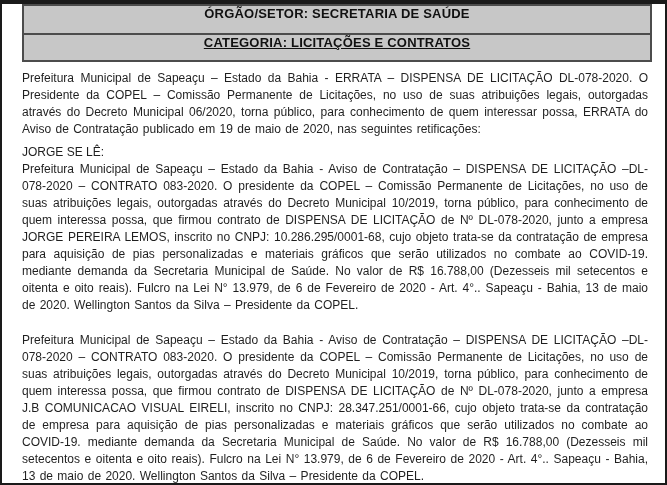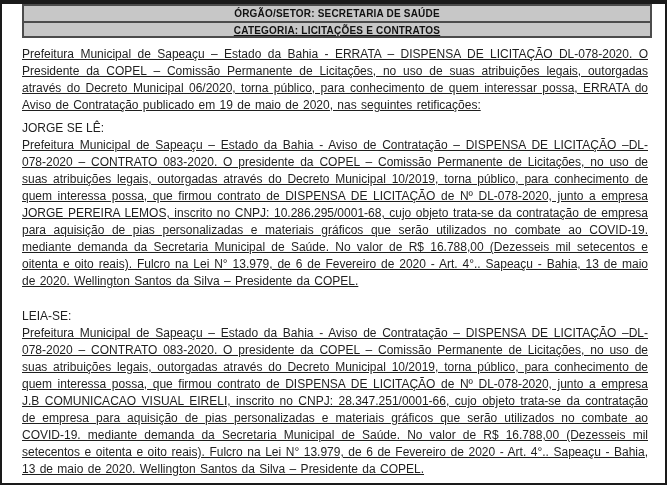--- a/index.html
+++ b/index.html
@@ -25,25 +25,25 @@
     background: #ffffff;
     border: 2px solid var(--page-border);
     border-top-width: 4px;
     overflow: hidden;
   }
   .bars {
     margin: 0 13px 0 20px;
     border: 2px solid var(--bar-border);
   }
   .bar {
-    height: 15px;
+    height: 27px;
     background: var(--bar-bg);
     text-align: center;
     font-weight: bold;
-    font-size: 10px;
+    font-size: 13px;
     line-height: 15px;
     color: #111111;
     letter-spacing: 0.2px;
     white-space: nowrap;
     overflow: hidden;
   }
   .bar + .bar { border-top: 2px solid var(--bar-border); text-decoration: underline; }
   .doc-title {
     text-align: center;
     font-weight: bold;
@@ -66,38 +66,37 @@
   .intro { margin-top: 8px; }
   .section-onde { margin-top: 6px; }
   .section-leia { margin-top: 18px; }
   .section-label {
     font-size: 12px;
     line-height: 17px;
     color: var(--text-color);
     margin: 0 17px 0 20px;
     text-align: left;
   }
-  p { margin: 0; text-decoration: underline; }
+  p { margin: 0; }
 </style>
 </head>
 <body>
 
 <div class="page">
 
   <div class="bars">
     <div class="bar">ÓRGÃO/SETOR: SECRETARIA DE SAÚDE</div>
     <div class="bar">CATEGORIA: LICITAÇÕES E CONTRATOS</div>
   </div>
 
 
   <p class="body-text intro">Prefeitura Municipal de Sapeaçu – Estado da Bahia - ERRATA – DISPENSA DE LICITAÇÃO DL-078-2020. O Presidente da COPEL – Comissão Permanente de Licitações, no uso de suas atribuições legais, outorgadas através do Decreto Municipal 06/2020, torna público, para conhecimento de quem interessar possa, ERRATA do Aviso de Contratação publicado em 19 de maio de 2020, nas seguintes retificações:</p>
 
   <div class="section-onde">
     <div class="section-label">JORGE SE LÊ:</div>
     <p class="body-text">Prefeitura Municipal de Sapeaçu – Estado da Bahia - Aviso de Contratação – DISPENSA DE LICITAÇÃO –DL-078-2020 – CONTRATO 083-2020. O presidente da COPEL – Comissão Permanente de Licitações, no uso de suas atribuições legais, outorgadas através do Decreto Municipal 10/2019, torna público, para conhecimento de quem interessa possa, que firmou contrato de DISPENSA DE LICITAÇÃO de Nº DL-078-2020, junto a empresa JORGE PEREIRA LEMOS, inscrito no CNPJ: 10.286.295/0001-68, cujo objeto trata-se da contratação de empresa para aquisição de pias personalizadas e materiais gráficos que serão utilizados no combate ao COVID-19. mediante demanda da Secretaria Municipal de Saúde. No valor de R$ 16.788,00 (Dezesseis mil setecentos e oitenta e oito reais). Fulcro na Lei N° 13.979, de 6 de Fevereiro de 2020 - Art. 4°.. Sapeaçu - Bahia, 13 de maio de 2020. Wellington Santos da Silva – Presidente da COPEL.</p>
   </div>
 
   <div class="section-leia">
-    <div class="section-label">LEIA-SE:</div>
     <p class="body-text">Prefeitura Municipal de Sapeaçu – Estado da Bahia - Aviso de Contratação – DISPENSA DE LICITAÇÃO –DL-078-2020 – CONTRATO 083-2020. O presidente da COPEL – Comissão Permanente de Licitações, no uso de suas atribuições legais, outorgadas através do Decreto Municipal 10/2019, torna público, para conhecimento de quem interessa possa, que firmou contrato de DISPENSA DE LICITAÇÃO de Nº DL-078-2020, junto a empresa J.B COMUNICACAO VISUAL EIRELI, inscrito no CNPJ: 28.347.251/0001-66, cujo objeto trata-se da contratação de empresa para aquisição de pias personalizadas e materiais gráficos que serão utilizados no combate ao COVID-19. mediante demanda da Secretaria Municipal de Saúde. No valor de R$ 16.788,00 (Dezesseis mil setecentos e oitenta e oito reais). Fulcro na Lei N° 13.979, de 6 de Fevereiro de 2020 - Art. 4°.. Sapeaçu - Bahia, 13 de maio de 2020. Wellington Santos da Silva – Presidente da COPEL.</p>
   </div>
 
 </div>
 
 </body></html>

